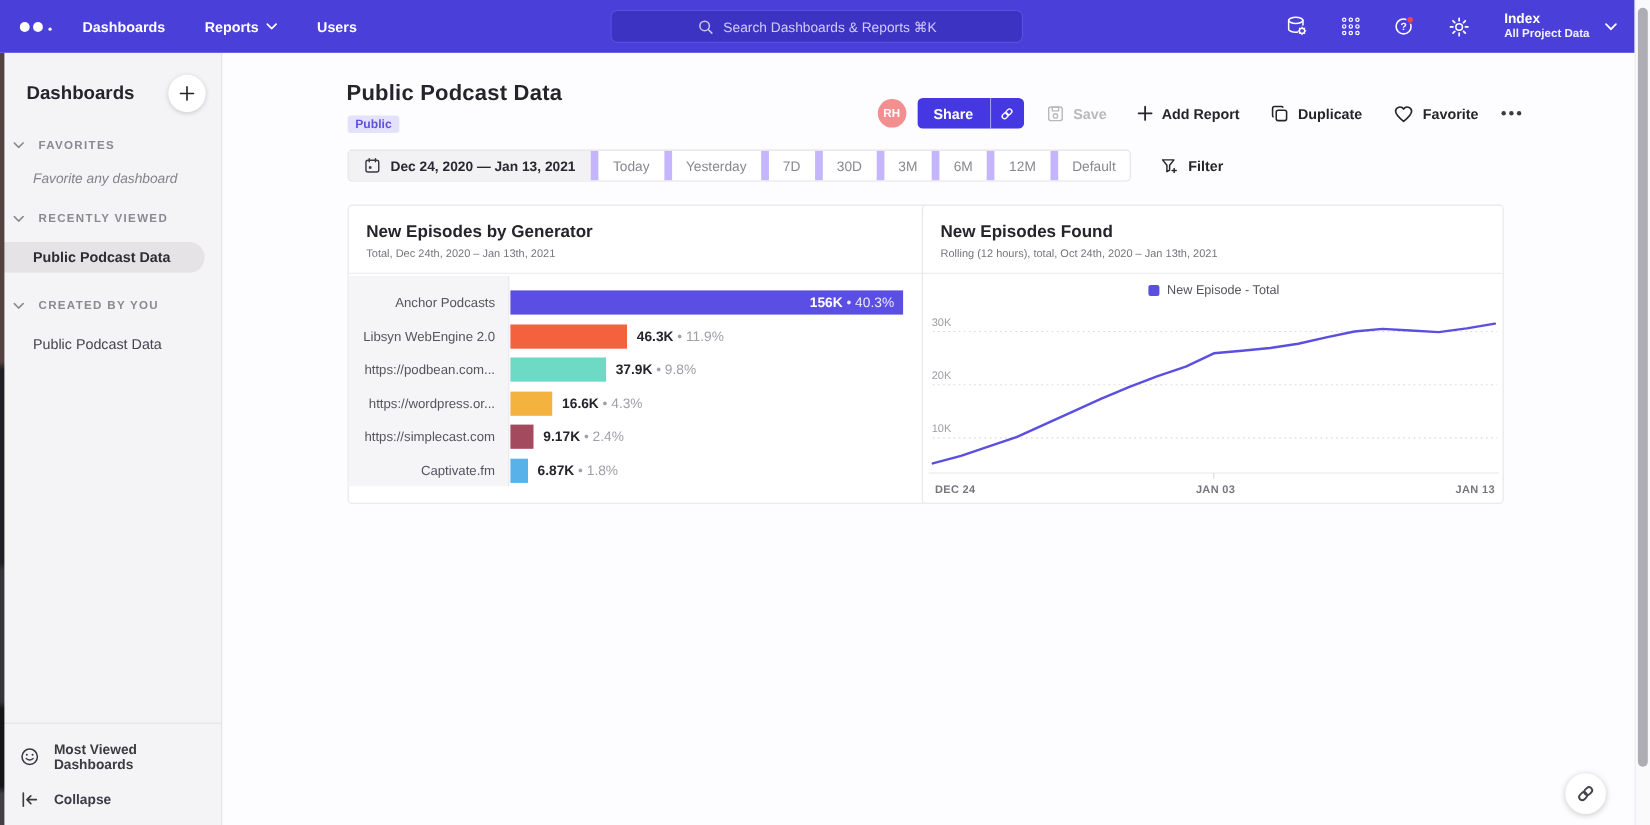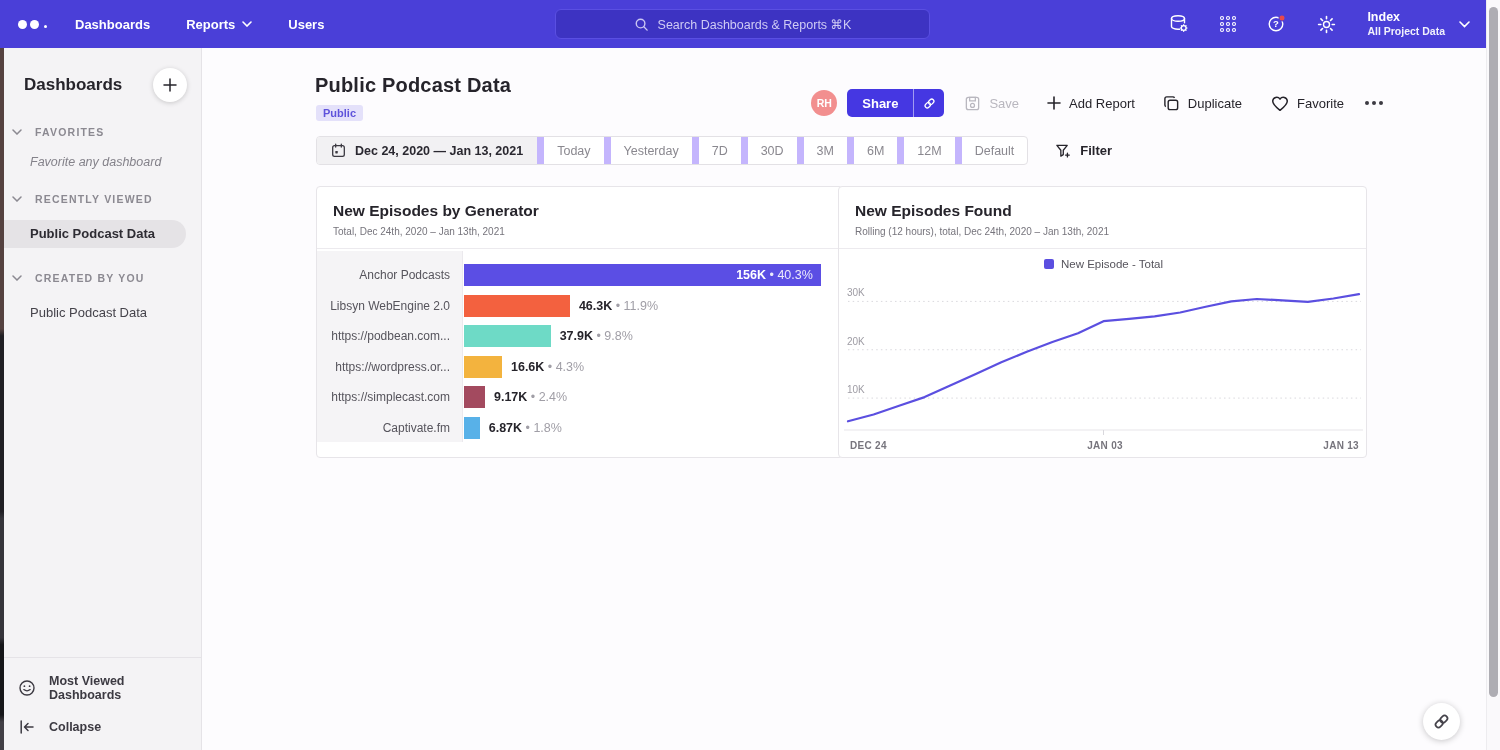--- a/index.html
+++ b/index.html
@@ -44,21 +44,21 @@
   
   .main { position:absolute; left:203px; top:48px; right:14px; bottom:0; background:#FDFCFE; }
   .page-title { position:absolute; left:112px; top:26px; font-size:20px; font-weight:bold; color:#26242B; letter-spacing:.2px; }
   .badge { position:absolute; left:113px; top:57px; background:#E4E1FA; color:#5F53DB; font-size:11px; font-weight:bold; padding:2px 7px; border-radius:3px; }
 
   .actions { position:absolute; top:41px; right:103px; display:flex; align-items:center; height:28px; }
   .avatar { width:26px; height:26px; border-radius:50%; background:#F28F8F; color:#fff; font-size:10.5px; font-weight:bold; display:grid; place-items:center; }
   .share-wrap { display:flex; margin-left:10px; border-radius:5px; overflow:hidden; cursor:pointer; }
   .share-main { background:#4537E2; color:#fff; font-size:13px; font-weight:bold; height:28px; display:flex; align-items:center; padding:0 15px; }
   .share-link { background:#4537E2; width:31px; height:28px; display:grid; place-items:center; border-left:1px solid rgba(255,255,255,.5); }
-  .act { display:flex; align-items:center; gap:8px; font-size:13px; font-weight:normal; color:#26242B; cursor:pointer; }
+  .act { display:flex; align-items:center; gap:8px; font-size:13px; font-weight:bold; color:#26242B; cursor:pointer; }
   .act.disabled { color:#B9B7BF; cursor:default; }
   .act-save { margin-left:20px; }
   .act-add { margin-left:28px;align-items:center; }
   .act-dup { margin-left:28px; }
   .act-fav { margin-left:29px; }
   .more-dots { margin-left:21px; display:flex; gap:3px; cursor:pointer; }
   .more-dots i { width:4px; height:4px; border-radius:50%; background:#3C3A42; }
 
   .filter-row { position:absolute; left:113px; top:88px; display:flex; align-items:center; }
   .seg-control { display:flex; border:1px solid #E3E1E5; border-radius:4px; overflow:hidden; background:#fff; height:29px; }
@@ -378,21 +378,21 @@
               <div class="bar-val-out"><b>6.87K</b><span> • 1.8%</span></div>
             </div>
           </div>
         </div>
     </div>
   </div>
 
   <div class="card card2">
     <div class="card-head">
       <div class="card-title">New Episodes Found</div>
-      <div class="card-sub">Rolling (12 hours), total, Dec 24th, 2020 – Jan 13th, 2021</div>
+      <div class="card-sub">Rolling (12 hours), total, Oct 24th, 2020 – Jan 13th, 2021</div>
     </div>
     <div class="line-body">
       <div class="legend">
         <i id="legend-swatch" style="background: rgb(91, 79, 224);"></i>
         <span>New Episode - Total</span>
       </div>
       <div id="line-svg-holder" style="margin-top:6px">
           <svg width="519" height="158" viewBox="0 0 519 158">
             <line x1="4" y1="120.09271523178808" x2="517" y2="120.09271523178808" stroke="#D9D8DD" stroke-width="1" stroke-dasharray="1.5 3.2"></line>
             <text x="3" y="115.09271523178808" font-size="10" fill="#9E9CA4" font-family="Liberation Sans, sans-serif">10K</text>

